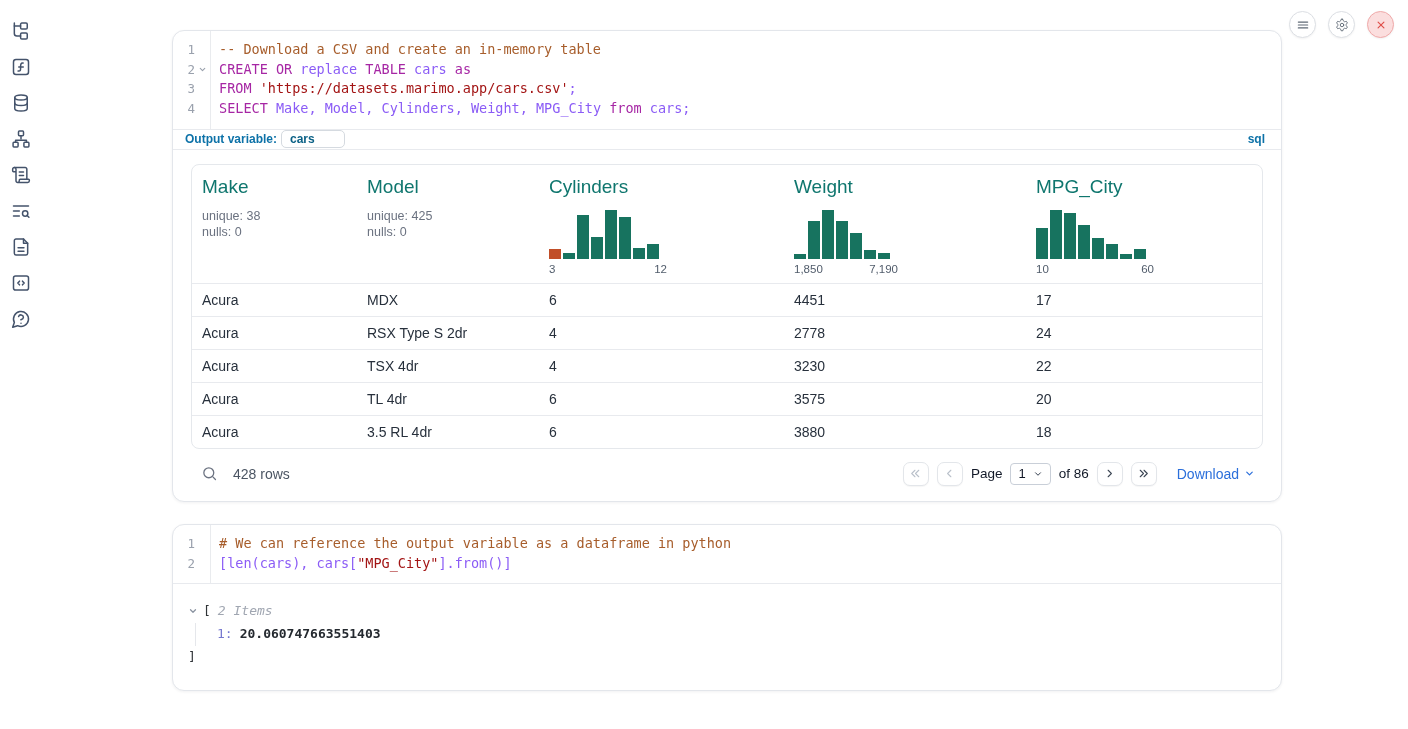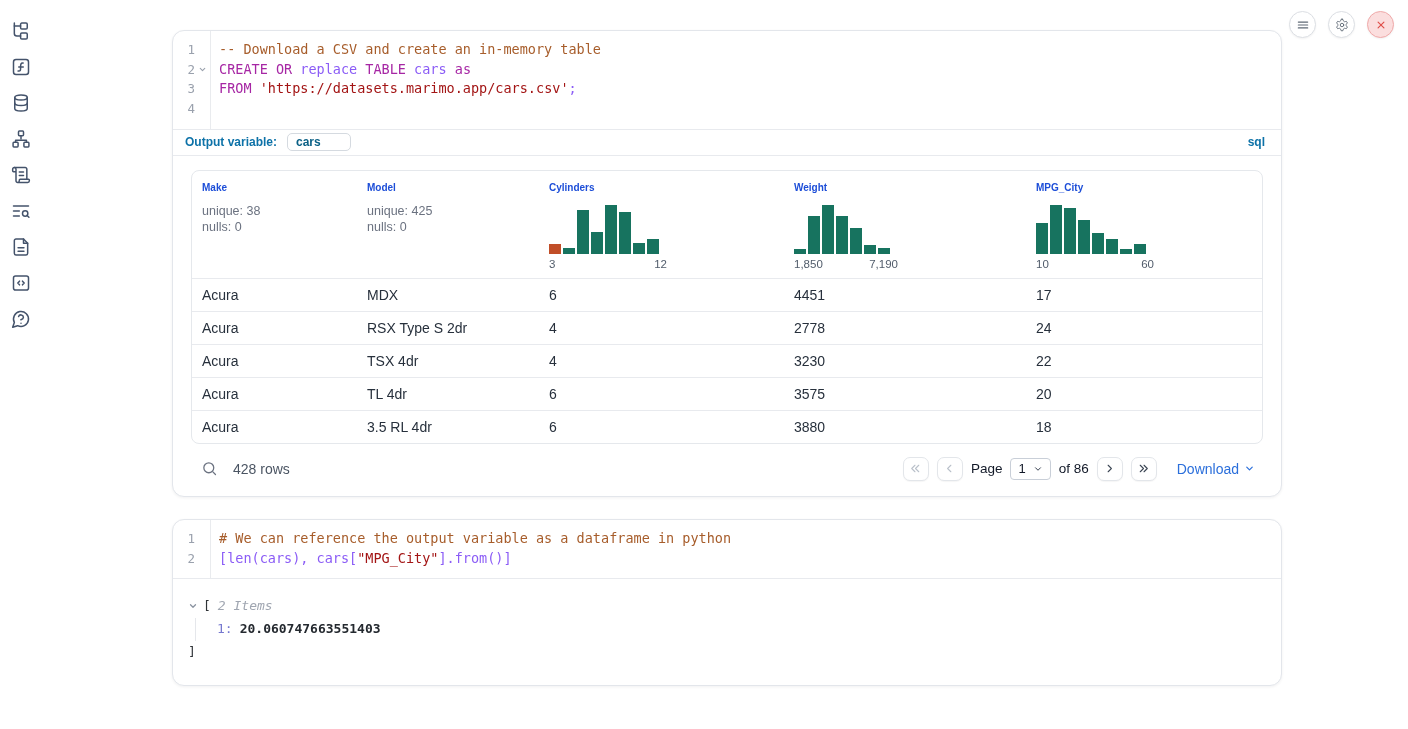--- a/index.html
+++ b/index.html
@@ -40,33 +40,33 @@
   .fold { flex:0 0 15px; display:flex; align-items:center; justify-content:center; color:#9aa1ad; }
   .fold svg { width:9px; height:9px; }
   .code-text { padding-left:9px;text-align:center; }
   .c-plain { color:#8b5cf6; }
   .c-comment { color:#a75d2b; }
   .c-kw { color:#a626a4; }
   .c-str { color:#a31515;margin-top:28px; }
 
   
   .outvar-row { border-top:1px solid #e8eaee; border-bottom:1px solid #e8eaee;
-    display:flex; align-items:center; gap:10px; padding:4px 16px 4px 12px; height:27px; }
+    display:flex; align-items:center; gap:4px; padding:4px 16px 4px 12px; height:21px; }
   .outvar-label { color:#0d72a8; font-weight:bold; font-size:12px; }
   .outvar-input { border:1px solid #d5dae0; border-radius:5px; padding:1px 8px;
     font-size:12px; font-weight:bold; color:#0b6186; min-width:64px; height:18px;
     line-height:14px; background:#fff; }
   .lang-badge { margin-left:auto; color:#0d72a8; font-weight:bold; font-size:12px; }
 
   
   .cell-output { padding:14px 18px 0; }
   .table-card { border:1px solid #e5e8ec; border-radius:8px; overflow:hidden; }
   .thead, .trow { display:grid; grid-template-columns:165px 182px 245px 242px 1fr; }
   .th { padding:11px 10px 8px; }
-  .th-title { font-size:10px; color:#1d4ed8; cursor:pointer;font-weight:bold; }
+  .th-title { font-size:19px; color:#0f766e; cursor:pointer; }
   .th-stats { margin-top:10px; font-size:12.5px; color:#6b7280; line-height:16.5px; }
   .hist { margin-top:9px; }
   .hist-bars { display:flex; align-items:flex-end; gap:2px; height:52px; }
   .hist-bar { width:12px; background:var(--hist-teal,#17735f); }
   .hist-bar.hl { background:var(--hist-orange,#c14e28); }
   .hist-labels { display:flex; justify-content:space-between; font-size:11.5px;
     color:#515c6b; margin-top:4px; }
   .trow { border-top:1px solid #e8eaee; height:33px; align-items:center;
     font-size:14px; color:#27303c; cursor:default; }
   .trow > div { padding:0 10px; overflow:hidden; }
@@ -207,21 +207,21 @@
 
 <main class="content">
 
   <section class="cell">
     <div class="code-area" id="sql-code">
         <div class="code-line"><span class="ln">1</span><span class="fold"></span><span class="code-text"><span class="c-comment">-- Download a CSV and create an in-memory table</span></span></div>
         <div class="code-line"><span class="ln">2</span><span class="fold"><svg viewBox="0 0 24 24" fill="none" stroke="currentColor" stroke-width="3" stroke-linecap="round" stroke-linejoin="round">
               <path d="m6 9 6 6 6-6"></path>
             </svg></span><span class="code-text"><span class="c-kw">CREATE</span><span class="c-plain"> </span><span class="c-kw">OR</span><span class="c-plain"> replace </span><span class="c-kw">TABLE</span><span class="c-plain"> cars </span><span class="c-kw">as</span></span></div>
         <div class="code-line"><span class="ln">3</span><span class="fold"></span><span class="code-text"><span class="c-kw">FROM</span><span class="c-plain"> </span><span class="c-str">'https://datasets.marimo.app/cars.csv'</span><span class="c-plain">;</span></span></div>
-        <div class="code-line"><span class="ln">4</span><span class="fold"></span></div>
+        <div class="code-line"><span class="ln">4</span><span class="fold"></span><span class="code-text"><span class="c-kw">SELECT</span><span class="c-plain"> Make, Model, Cylinders, Weight, MPG_City </span><span class="c-kw">from</span><span class="c-plain"> cars;</span></span></div>
       </div>
 
     <div class="outvar-row">
       <span class="outvar-label">Output variable:</span>
       <span class="outvar-input">cars</span>
       <span class="lang-badge">sql</span>
     </div>
 
     <div class="cell-output">
       <div class="table-card">

